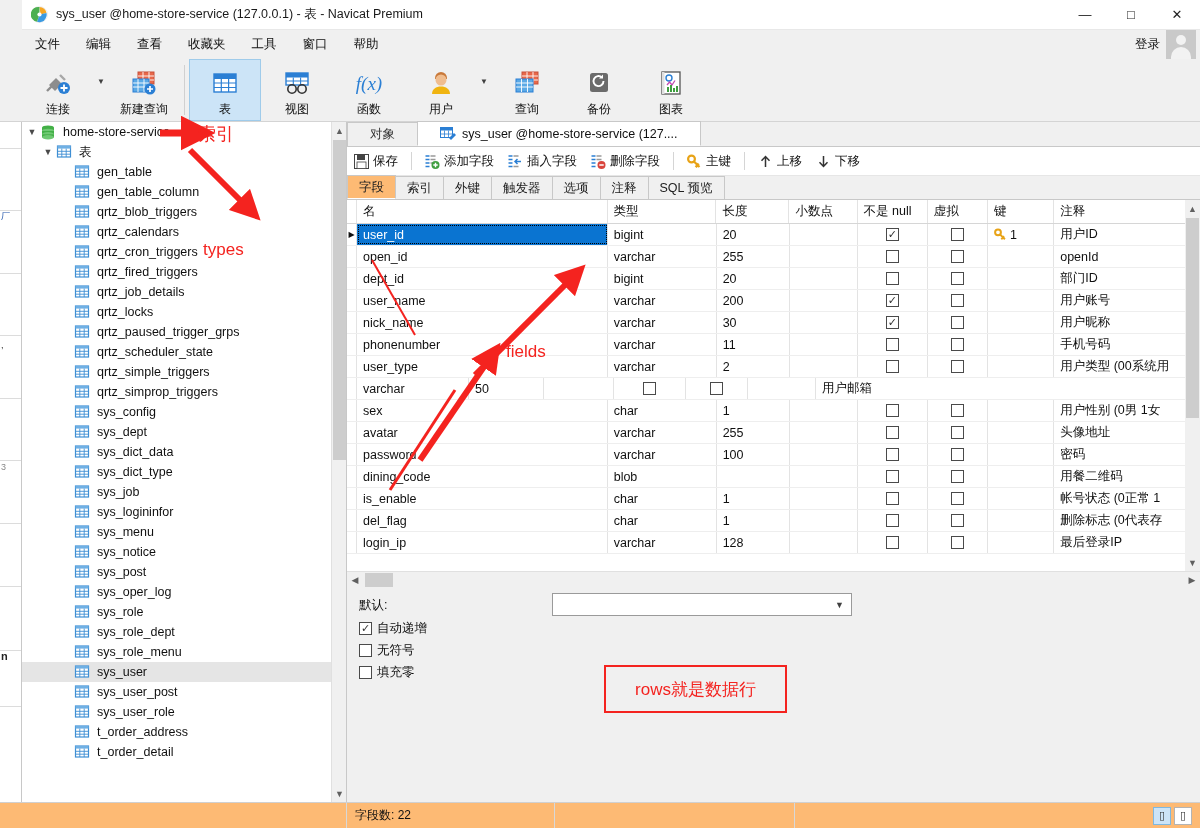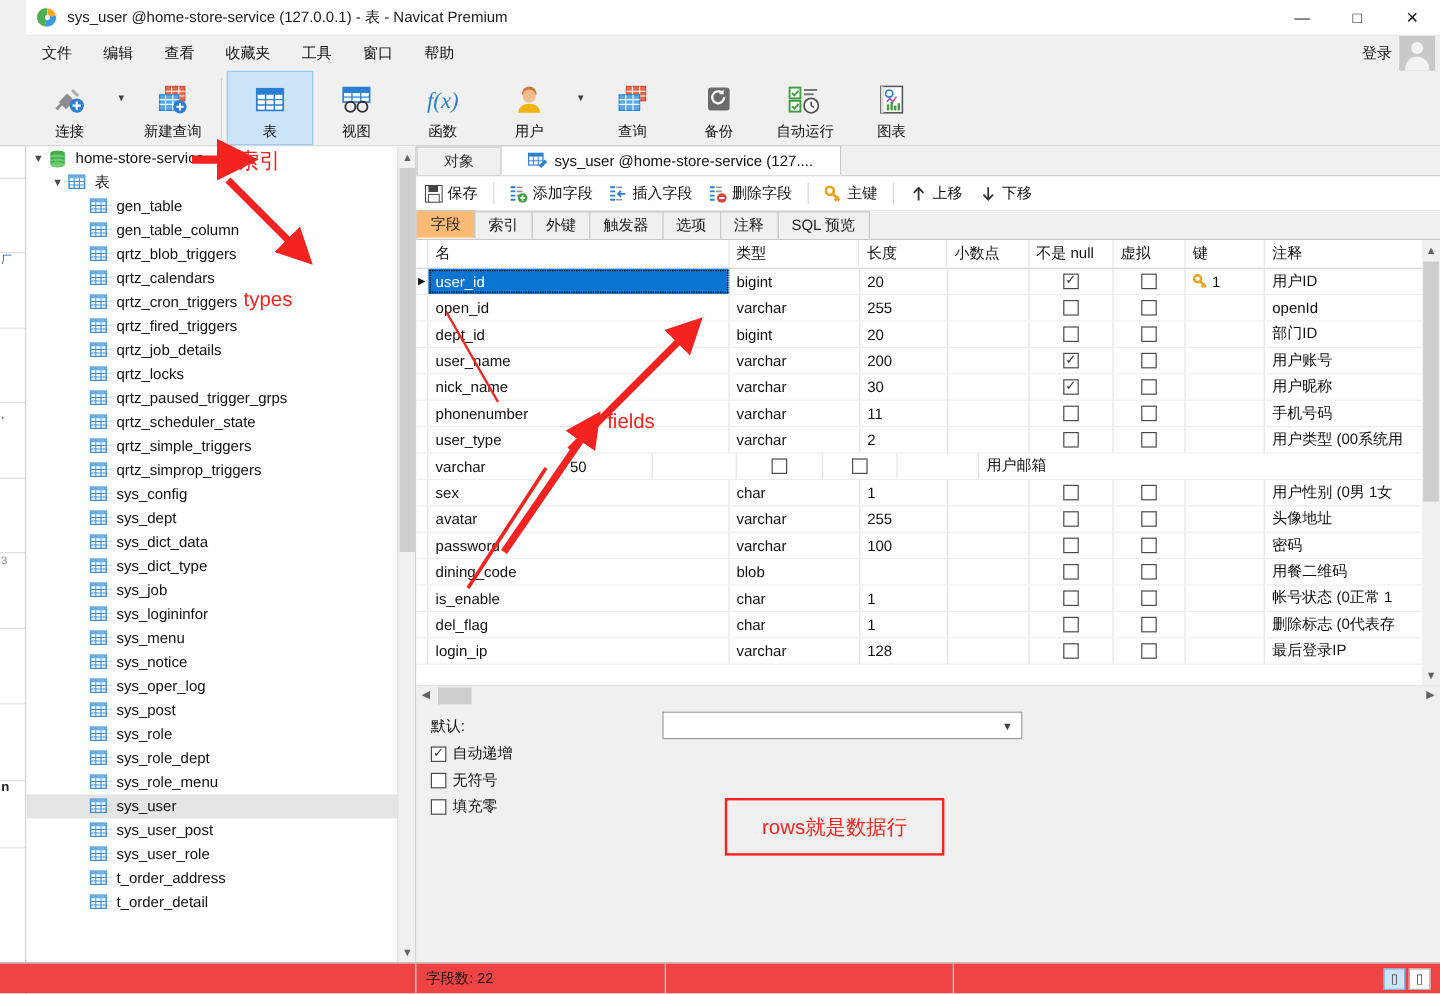--- a/index.html
+++ b/index.html
@@ -202,21 +202,21 @@
   .prop-select {
     position: absolute; left: 205px; top: 5px; width: 300px; height: 23px;
     background: #ffffff; border: 1px solid #9a9a9a;
     display: flex; align-items: center; justify-content: flex-end;
     padding-right: 7px; font-size: 9px; color: #404040;
   }
 
   
   .statusbar {
     position: absolute; left: 0; top: 802px; width: 1200px; height: 26px;
-    background: #ef4444; border-top: 1px solid #d0d0d0;
+    background: #fdba74; border-top: 1px solid #d0d0d0;
     display: flex; align-items: center;
   }
   .st-cell {
     height: 26px; display: flex; align-items: center; padding-left: 8px;
     font-size: 12px; color: #101010; border-right: 1px solid #d8d8d8;
   }
   .st-right { margin-left: auto; display: flex; gap: 3px; padding-right: 8px; }
   .st-vbtn {
     width: 18px; height: 18px; border: 1px solid #b4b4b4; background: #fff;
     display: flex; align-items: center; justify-content: center;
@@ -393,34 +393,20 @@
       <div class="rb-ico">
         <svg width="30" height="28" viewBox="0 0 30 28">
           <rect x="6" y="4" width="18" height="19" rx="2.5" fill="#6b6b6b"></rect>
           <path d="M19.5 12a5 5 0 1 1-1.6-3.6" fill="none" stroke="#fff" stroke-width="1.9"></path>
           <path d="M19 5.5v4h-4z" fill="#fff"></path>
         </svg>
       </div>
       <div class="rb-label">备份</div>
     </div>
 
-    <div class="rb-btn">
-      <div class="rb-ico">
-        <svg width="34" height="28" viewBox="0 0 34 28">
-          <rect x="4" y="4" width="9" height="9" fill="#fff" stroke="#3f9e3f" stroke-width="1.6"></rect>
-          <path d="M6 8.5l2 2 3.5-4" stroke="#3f9e3f" stroke-width="1.6" fill="none"></path>
-          <path d="M16 6h11M16 9.5h8" stroke="#777" stroke-width="1.6"></path>
-          <rect x="4" y="15" width="9" height="9" fill="#fff" stroke="#3f9e3f" stroke-width="1.6"></rect>
-          <path d="M6 19.5l2 2 3.5-4" stroke="#3f9e3f" stroke-width="1.6" fill="none"></path>
-          <circle cx="22" cy="19" r="6" fill="#fff" stroke="#555" stroke-width="1.5"></circle>
-          <path d="M22 15.5V19l2.5 1.5" stroke="#555" stroke-width="1.4" fill="none"></path>
-        </svg>
-      </div>
-      <div class="rb-label">自动运行</div>
-    </div>
 
 
     <div class="rb-btn">
       <div class="rb-ico">
         <svg width="30" height="28" viewBox="0 0 30 28">
           <rect x="6" y="3" width="18" height="22" fill="#fff" stroke="#555" stroke-width="1.3"></rect>
           <rect x="6" y="3" width="2.5" height="22" fill="#dfdfdf"></rect>
           <circle cx="13" cy="9" r="3" fill="none" stroke="#2b7fd4" stroke-width="1.4"></circle>
           <path d="M11 16l2.5-3 2.5 3 3-4.5" stroke="#c04ab0" stroke-width="1.3" fill="none"></path>
           <rect x="11" y="18" width="2" height="5" fill="#3f9e3f"></rect>
@@ -616,29 +602,29 @@
               <path d="M1.5 6.3h13M1.5 9.2h13M5.8 3.6v8.4M10.2 3.6v8.4" stroke="#3f8fd4" stroke-width="0.9"></path>
             </svg></span>
           <span>sys_notice</span>
         </div>
         <div class="tree-row" style="padding-left:52px">
           <span class="t-ico"><svg width="16" height="13" viewBox="0 0 16 13">
               <rect x="1.5" y="1" width="13" height="11" fill="#fff" stroke="#3f8fd4" stroke-width="1.2"></rect>
               <rect x="1.5" y="1" width="13" height="2.6" fill="#6fb0e4"></rect>
               <path d="M1.5 6.3h13M1.5 9.2h13M5.8 3.6v8.4M10.2 3.6v8.4" stroke="#3f8fd4" stroke-width="0.9"></path>
             </svg></span>
+          <span>sys_post</span>
+        </div>
+        <div class="tree-row" style="padding-left:52px">
+          <span class="t-ico"><svg width="16" height="13" viewBox="0 0 16 13">
+              <rect x="1.5" y="1" width="13" height="11" fill="#fff" stroke="#3f8fd4" stroke-width="1.2"></rect>
+              <rect x="1.5" y="1" width="13" height="2.6" fill="#6fb0e4"></rect>
+              <path d="M1.5 6.3h13M1.5 9.2h13M5.8 3.6v8.4M10.2 3.6v8.4" stroke="#3f8fd4" stroke-width="0.9"></path>
+            </svg></span>
           <span>sys_oper_log</span>
-        </div>
-        <div class="tree-row" style="padding-left:52px">
-          <span class="t-ico"><svg width="16" height="13" viewBox="0 0 16 13">
-              <rect x="1.5" y="1" width="13" height="11" fill="#fff" stroke="#3f8fd4" stroke-width="1.2"></rect>
-              <rect x="1.5" y="1" width="13" height="2.6" fill="#6fb0e4"></rect>
-              <path d="M1.5 6.3h13M1.5 9.2h13M5.8 3.6v8.4M10.2 3.6v8.4" stroke="#3f8fd4" stroke-width="0.9"></path>
-            </svg></span>
-          <span>sys_post</span>
         </div>
         <div class="tree-row" style="padding-left:52px">
           <span class="t-ico"><svg width="16" height="13" viewBox="0 0 16 13">
               <rect x="1.5" y="1" width="13" height="11" fill="#fff" stroke="#3f8fd4" stroke-width="1.2"></rect>
               <rect x="1.5" y="1" width="13" height="2.6" fill="#6fb0e4"></rect>
               <path d="M1.5 6.3h13M1.5 9.2h13M5.8 3.6v8.4M10.2 3.6v8.4" stroke="#3f8fd4" stroke-width="0.9"></path>
             </svg></span>
           <span>sys_role</span>
         </div>
         <div class="tree-row" style="padding-left:52px">

